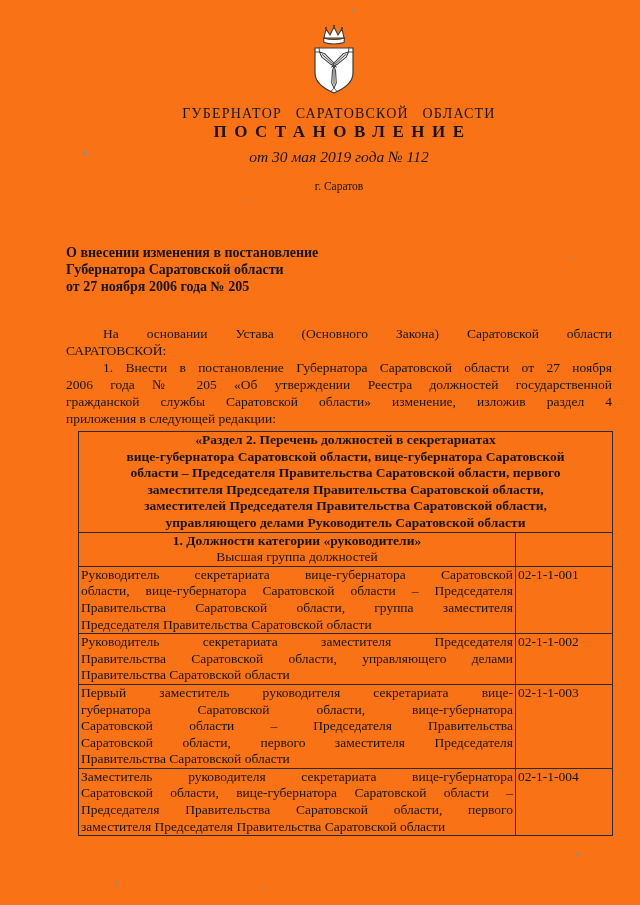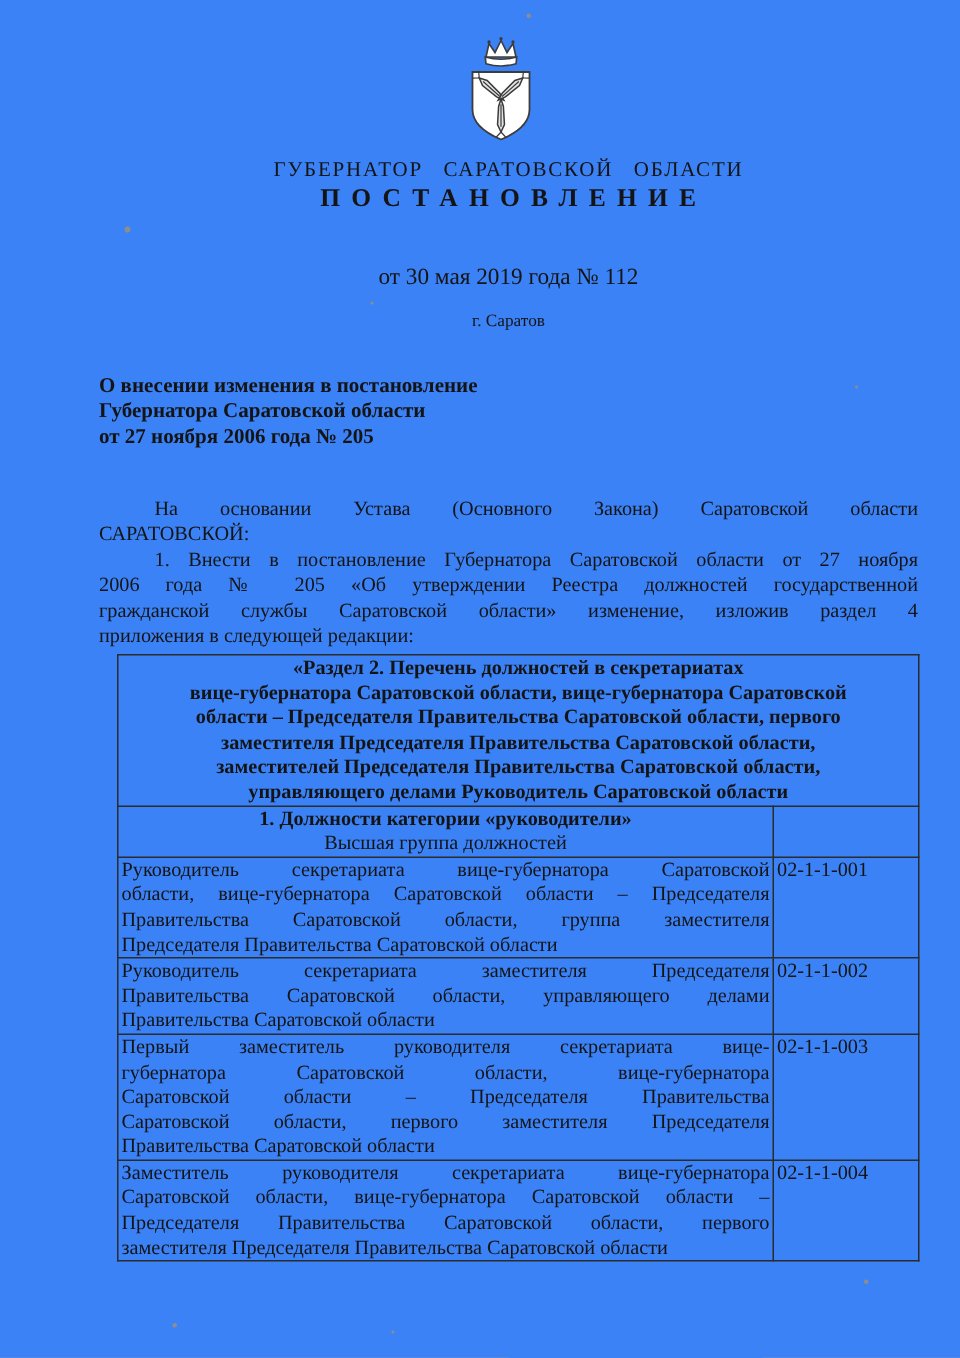--- a/index.html
+++ b/index.html
@@ -5,21 +5,21 @@
   html,body { margin:0; padding:0; }
   body {
     background:#9a9a9a;
     font-family:"Liberation Serif","DejaVu Serif",serif;
     -webkit-font-smoothing:antialiased;
   }
   .page {
     position:relative;
     width:640px; height:905px;
     margin:0 auto;
-    background:#3b82f6;
+    background:#f97316;
     color:#141414;
     overflow:hidden;
   }
   .content {
     position:absolute; left:66px; top:0; width:546px;
   }
   
   .emblem { display:block; margin:22px 0 0 240px; }
   .org-name {
     margin-top:10px;
@@ -31,32 +31,33 @@
   }
   .doc-type {
     text-align:center;
     font-size:17px;
     font-weight:bold;
     letter-spacing:7.5px;
     padding-left:7px; 
     white-space:nowrap;
   }
   .date-number {
-    margin-top:34px;
+    margin-top:6px;
     text-align:center;
     font-size:15.5px;
+    font-style:italic;
   }
   .place {
     margin-top:14px;
     text-align:center;
     font-size:11.5px;
   }
   
   .doc-title {
-    margin-top:29px;
+    margin-top:52px;
     font-size:14px;
     font-weight:bold;
     line-height:17px;
   }
   
   .body-text { margin-top:30px; font-size:13.5px; line-height:17px; }
   .jline { text-align:justify; text-align-last:justify; }
   .lline { text-align:left; }
   .indent { text-indent:37px; }
   

